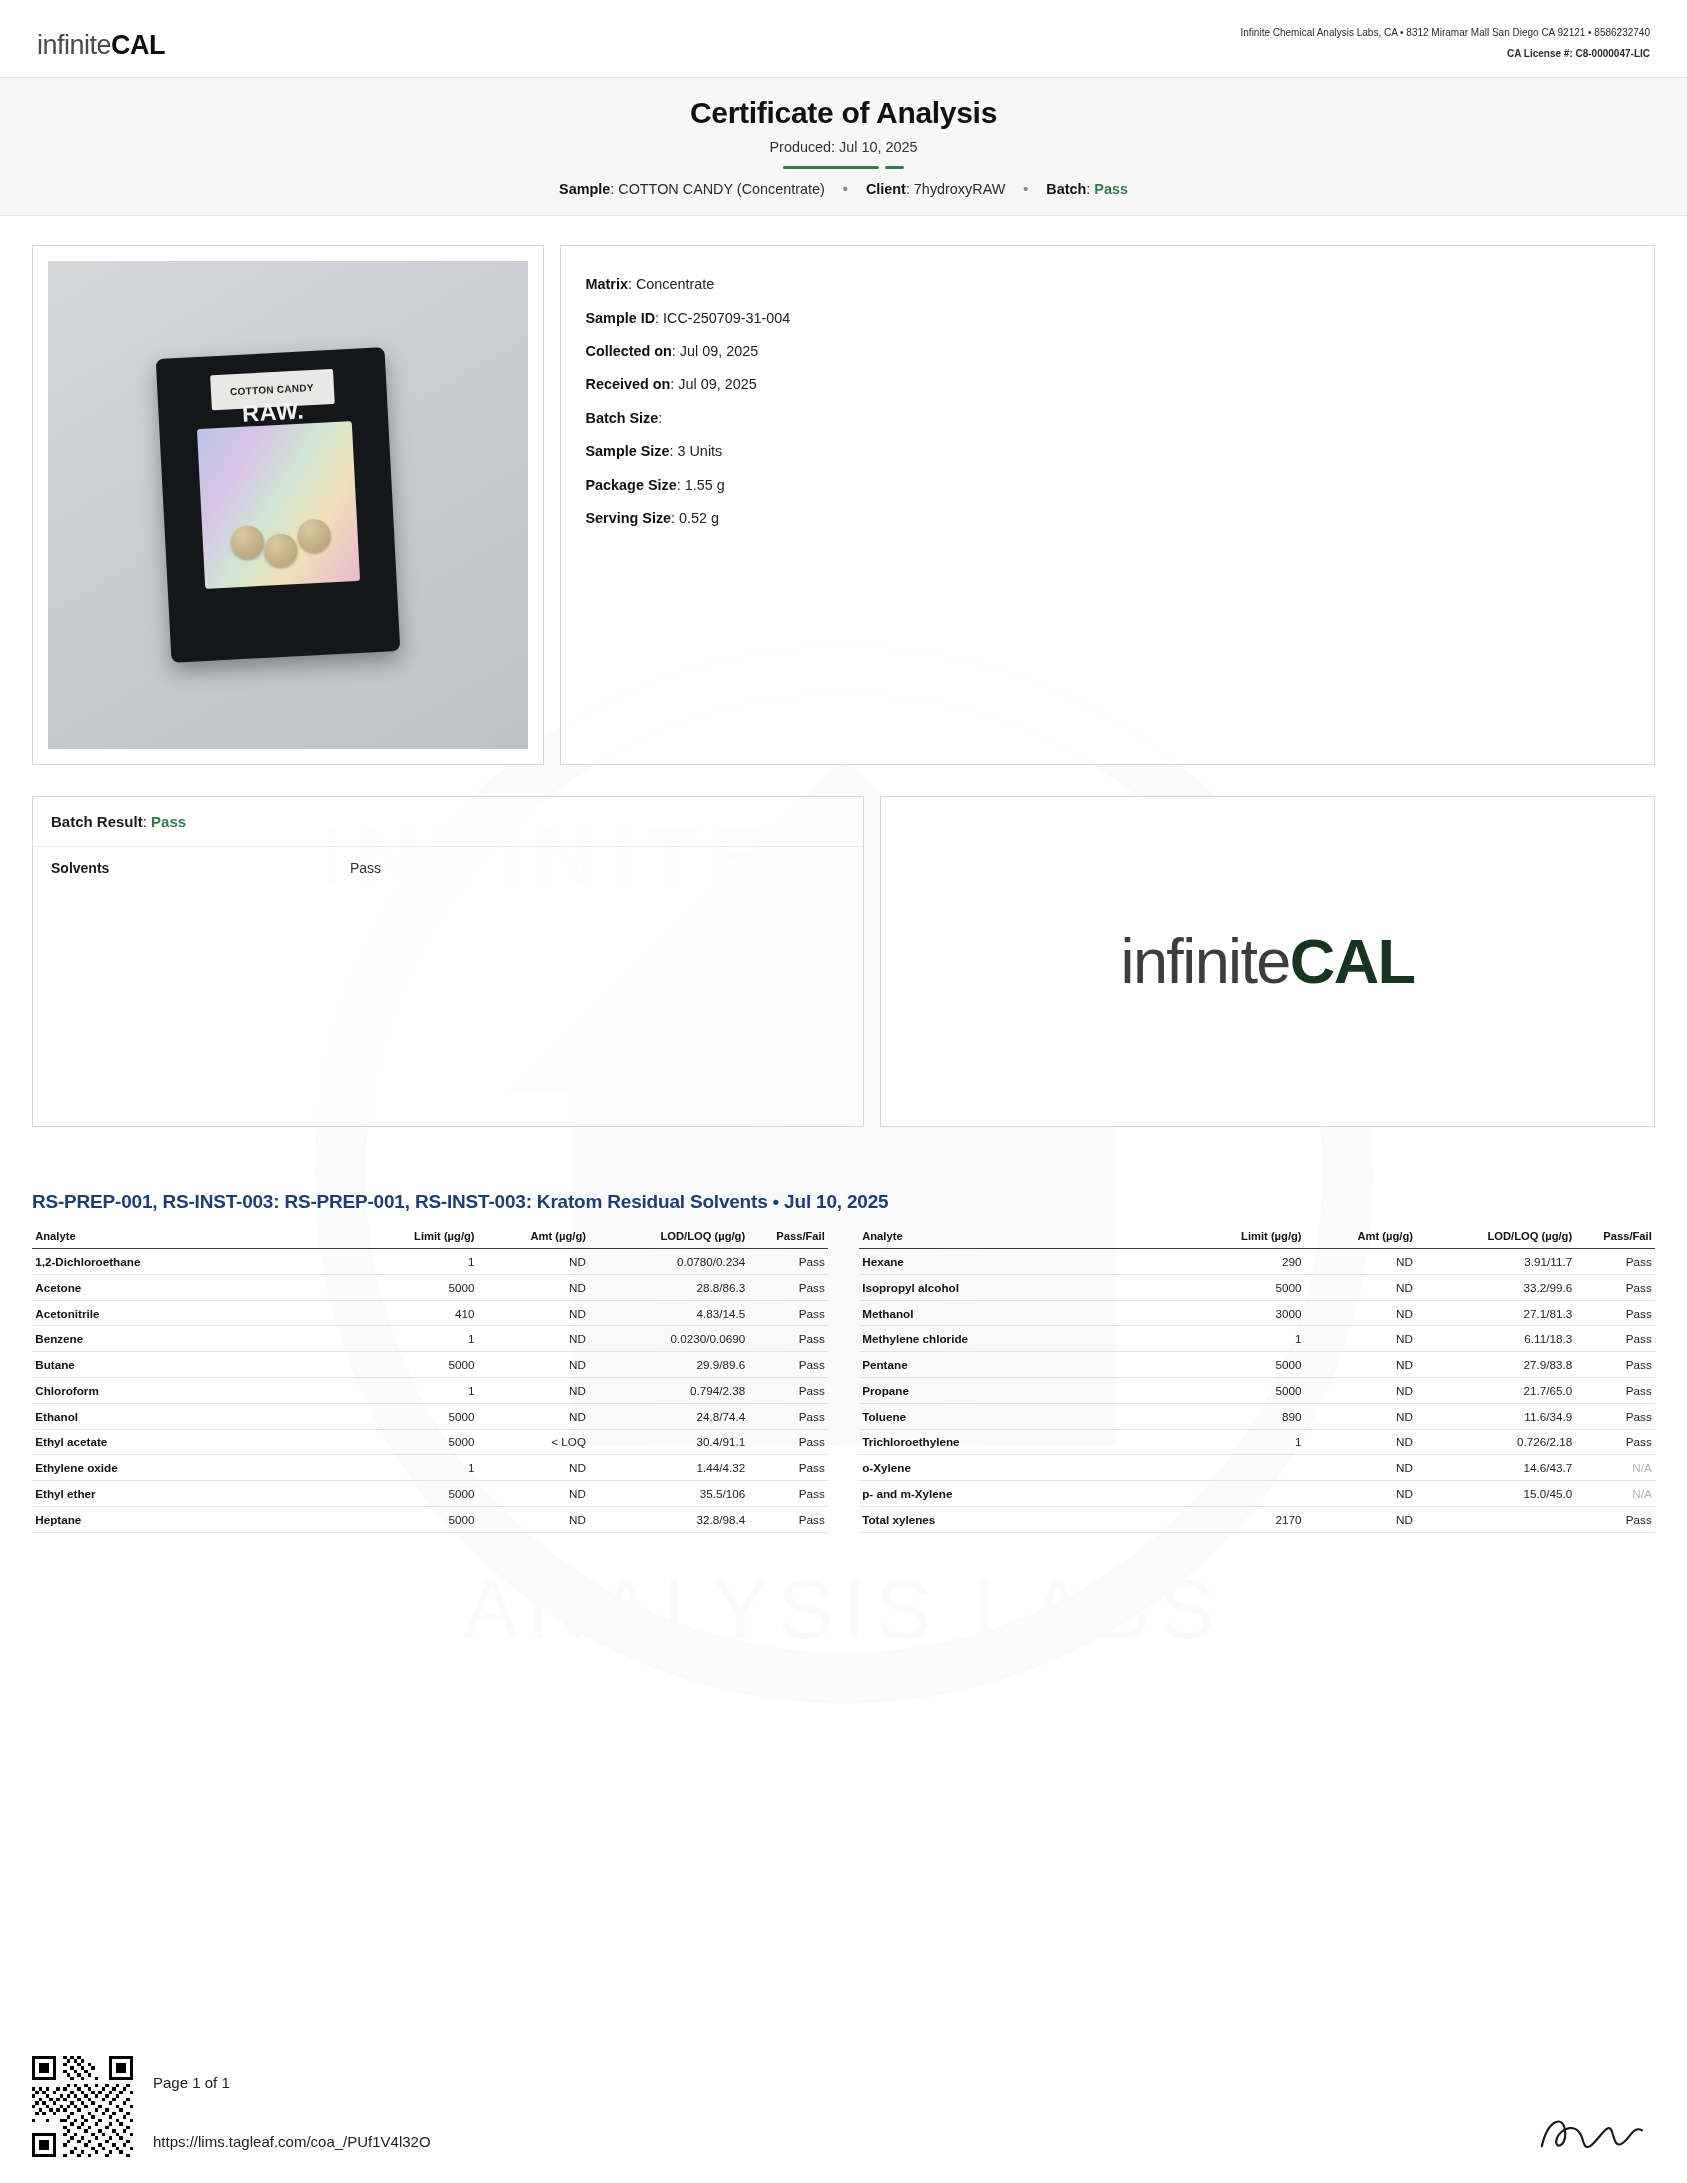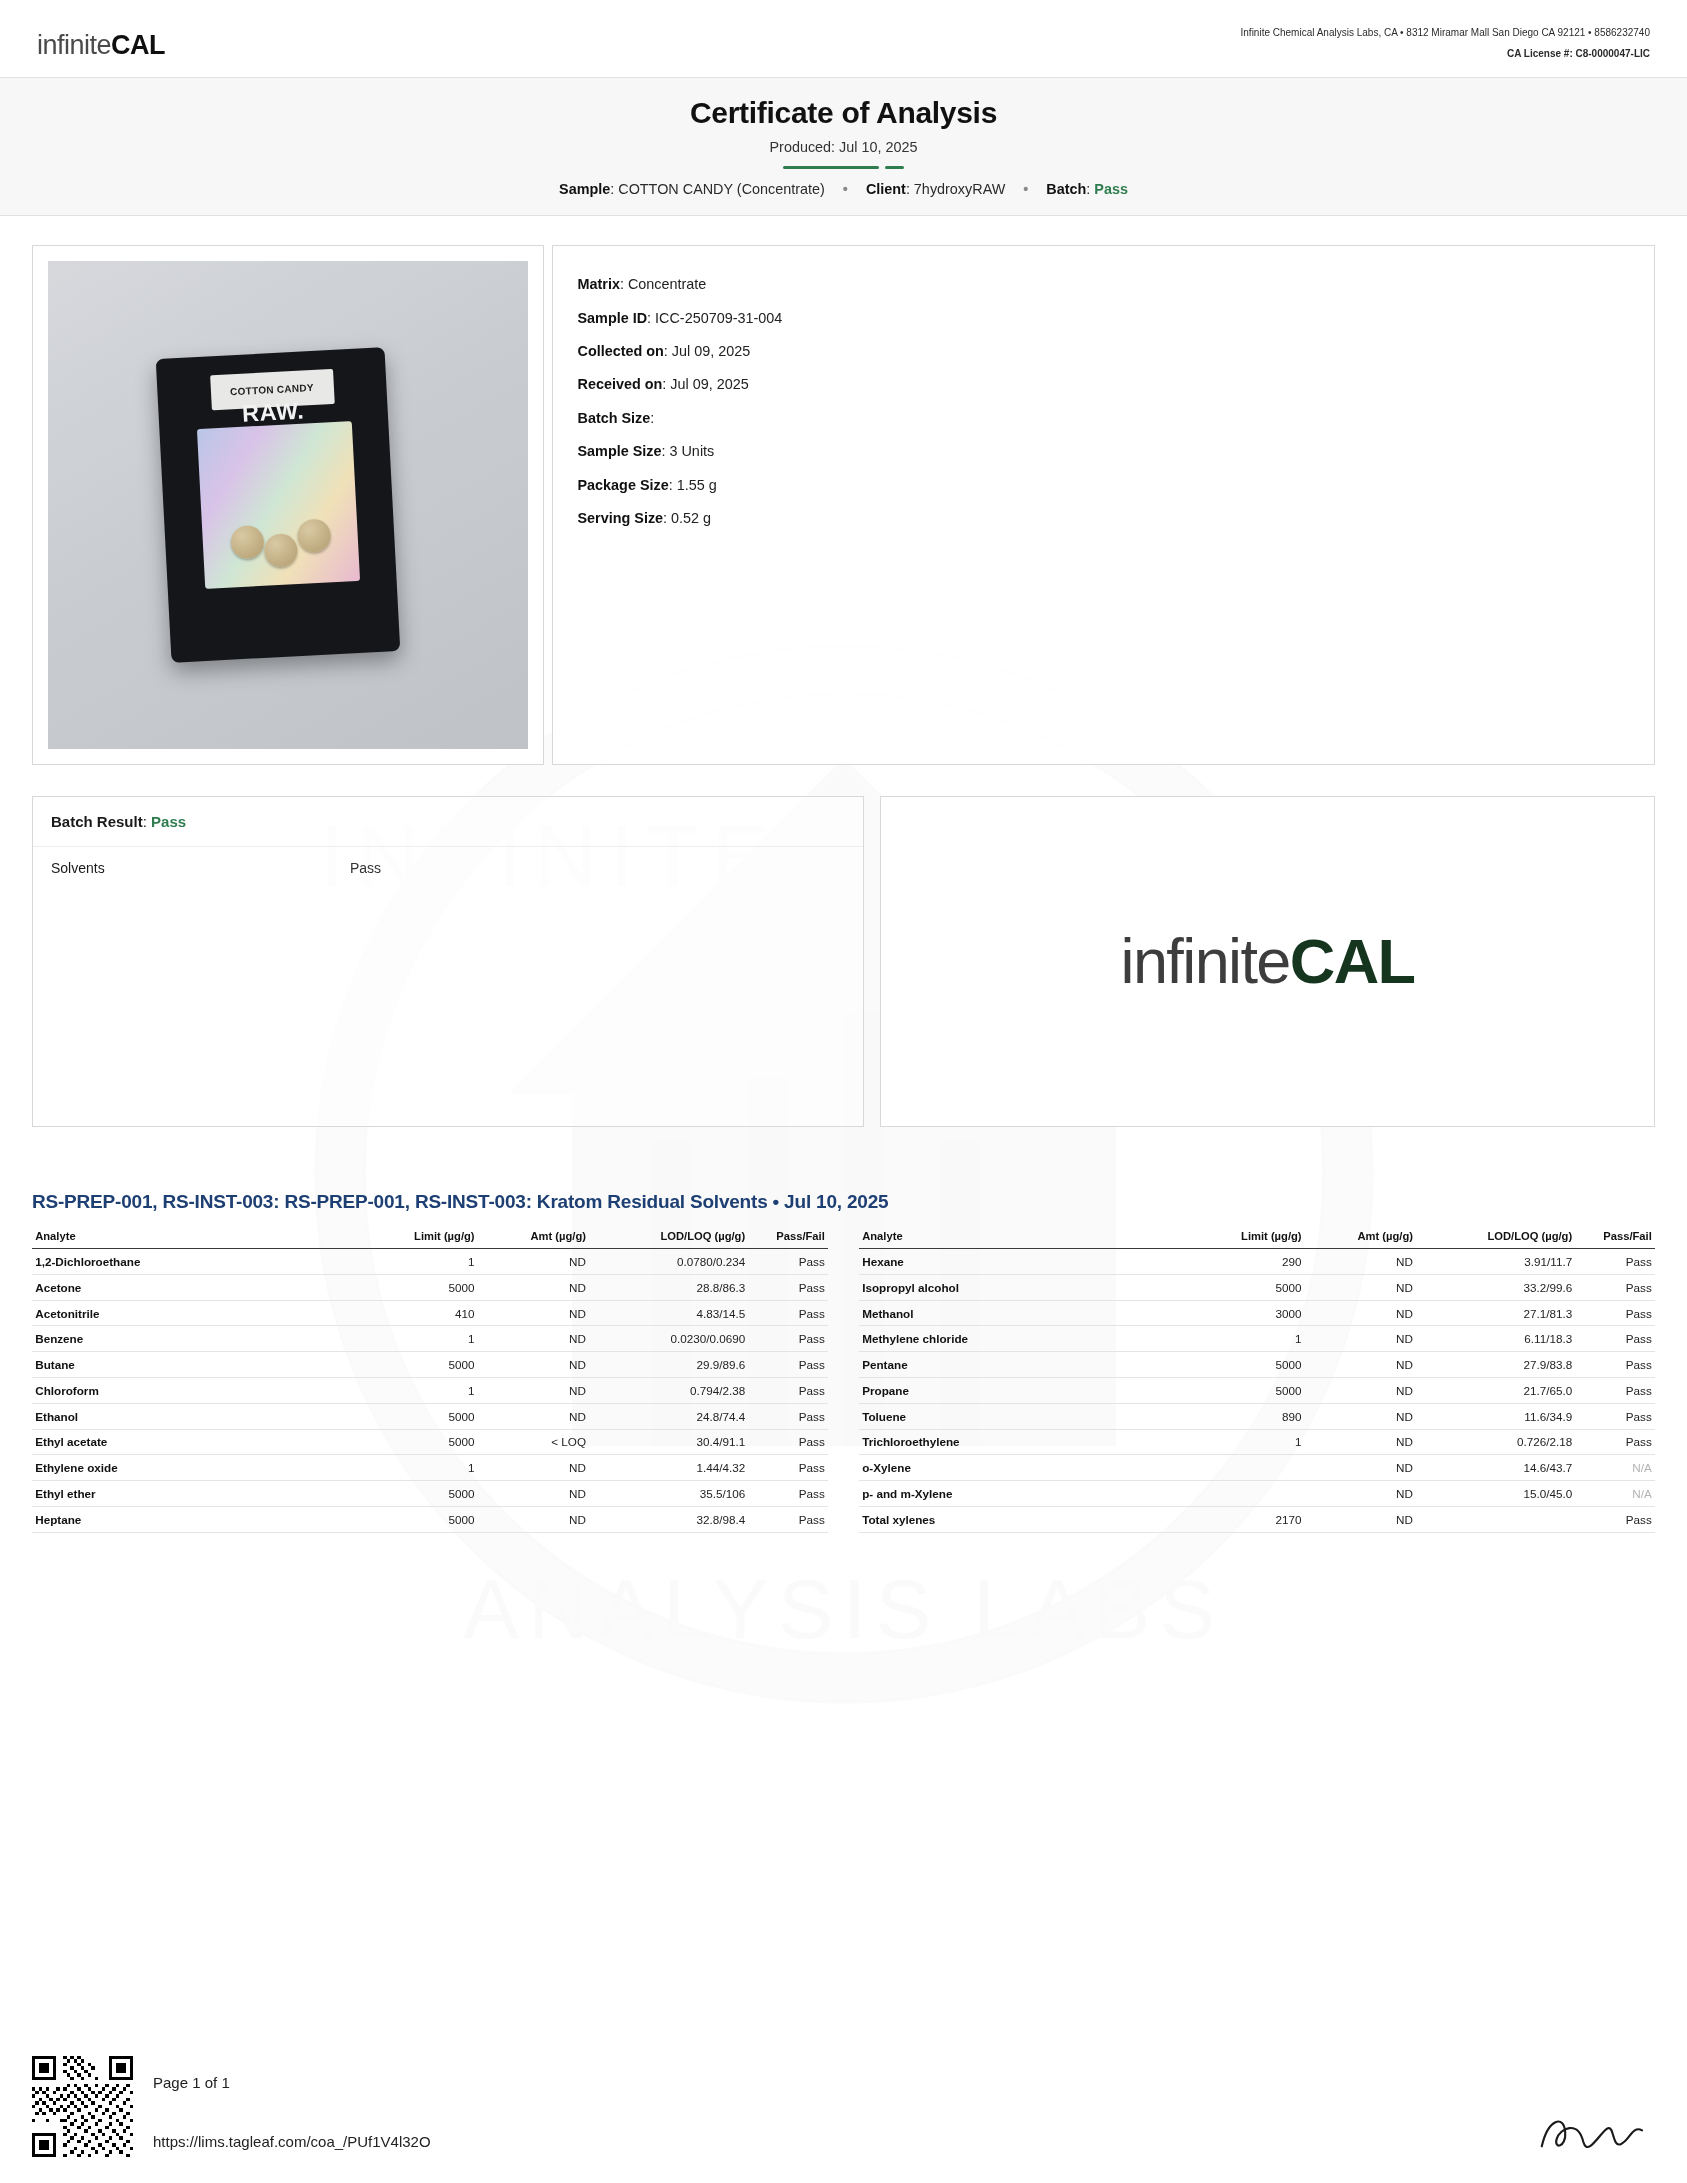--- a/index.html
+++ b/index.html
@@ -170,21 +170,21 @@
     border-radius: 50%;
     background: radial-gradient(circle at 35% 30%, #d9c9a4, #b29c6e);
     box-shadow: 0 1.6px 2.7px rgba(0,0,0,.3);
   }
   .t1 { left: 28px; top: 99px; }
   .t2 { left: 61px; top: 109px; }
   .t3 { left: 95px; top: 96px; }
 
   .info-card {
     flex: 1;
-    margin-left: 8px;
+    margin-left: 16px;
     height: 520px;
     border: 0.5px solid #d8d8d8;
     background: rgba(255,255,255,0.82);
     padding: 22.4px 24.5px;
     font-size: 14.4px;
     line-height: 2.32;
     color: #222;
   }
   .info-card b { font-weight: 700; color:#111; }
 
@@ -207,21 +207,21 @@
     padding: 16px 18px;
     font-size: 15px;
     border-bottom: 0.5px solid #eee;
   }
   .batch-head b { font-weight:700; }
   .batch-row {
     display:flex;
     padding: 12.8px 18px;
     font-size: 14px;
   }
-  .batch-row .nm { font-weight: 400; width: 299px; }
+  .batch-row .nm { font-weight: 700; width: 299px; }
   .batch-row .vl { color:#333; }
   .logo-card {
     flex: 1;
     border: 0.5px solid #d8d8d8;
     background: rgba(255,255,255,0.88);
     display: flex;
     align-items: center;
     justify-content: center;
   }
   .big-logo { font-size: 63px; letter-spacing: -1.6px; white-space: nowrap; }

